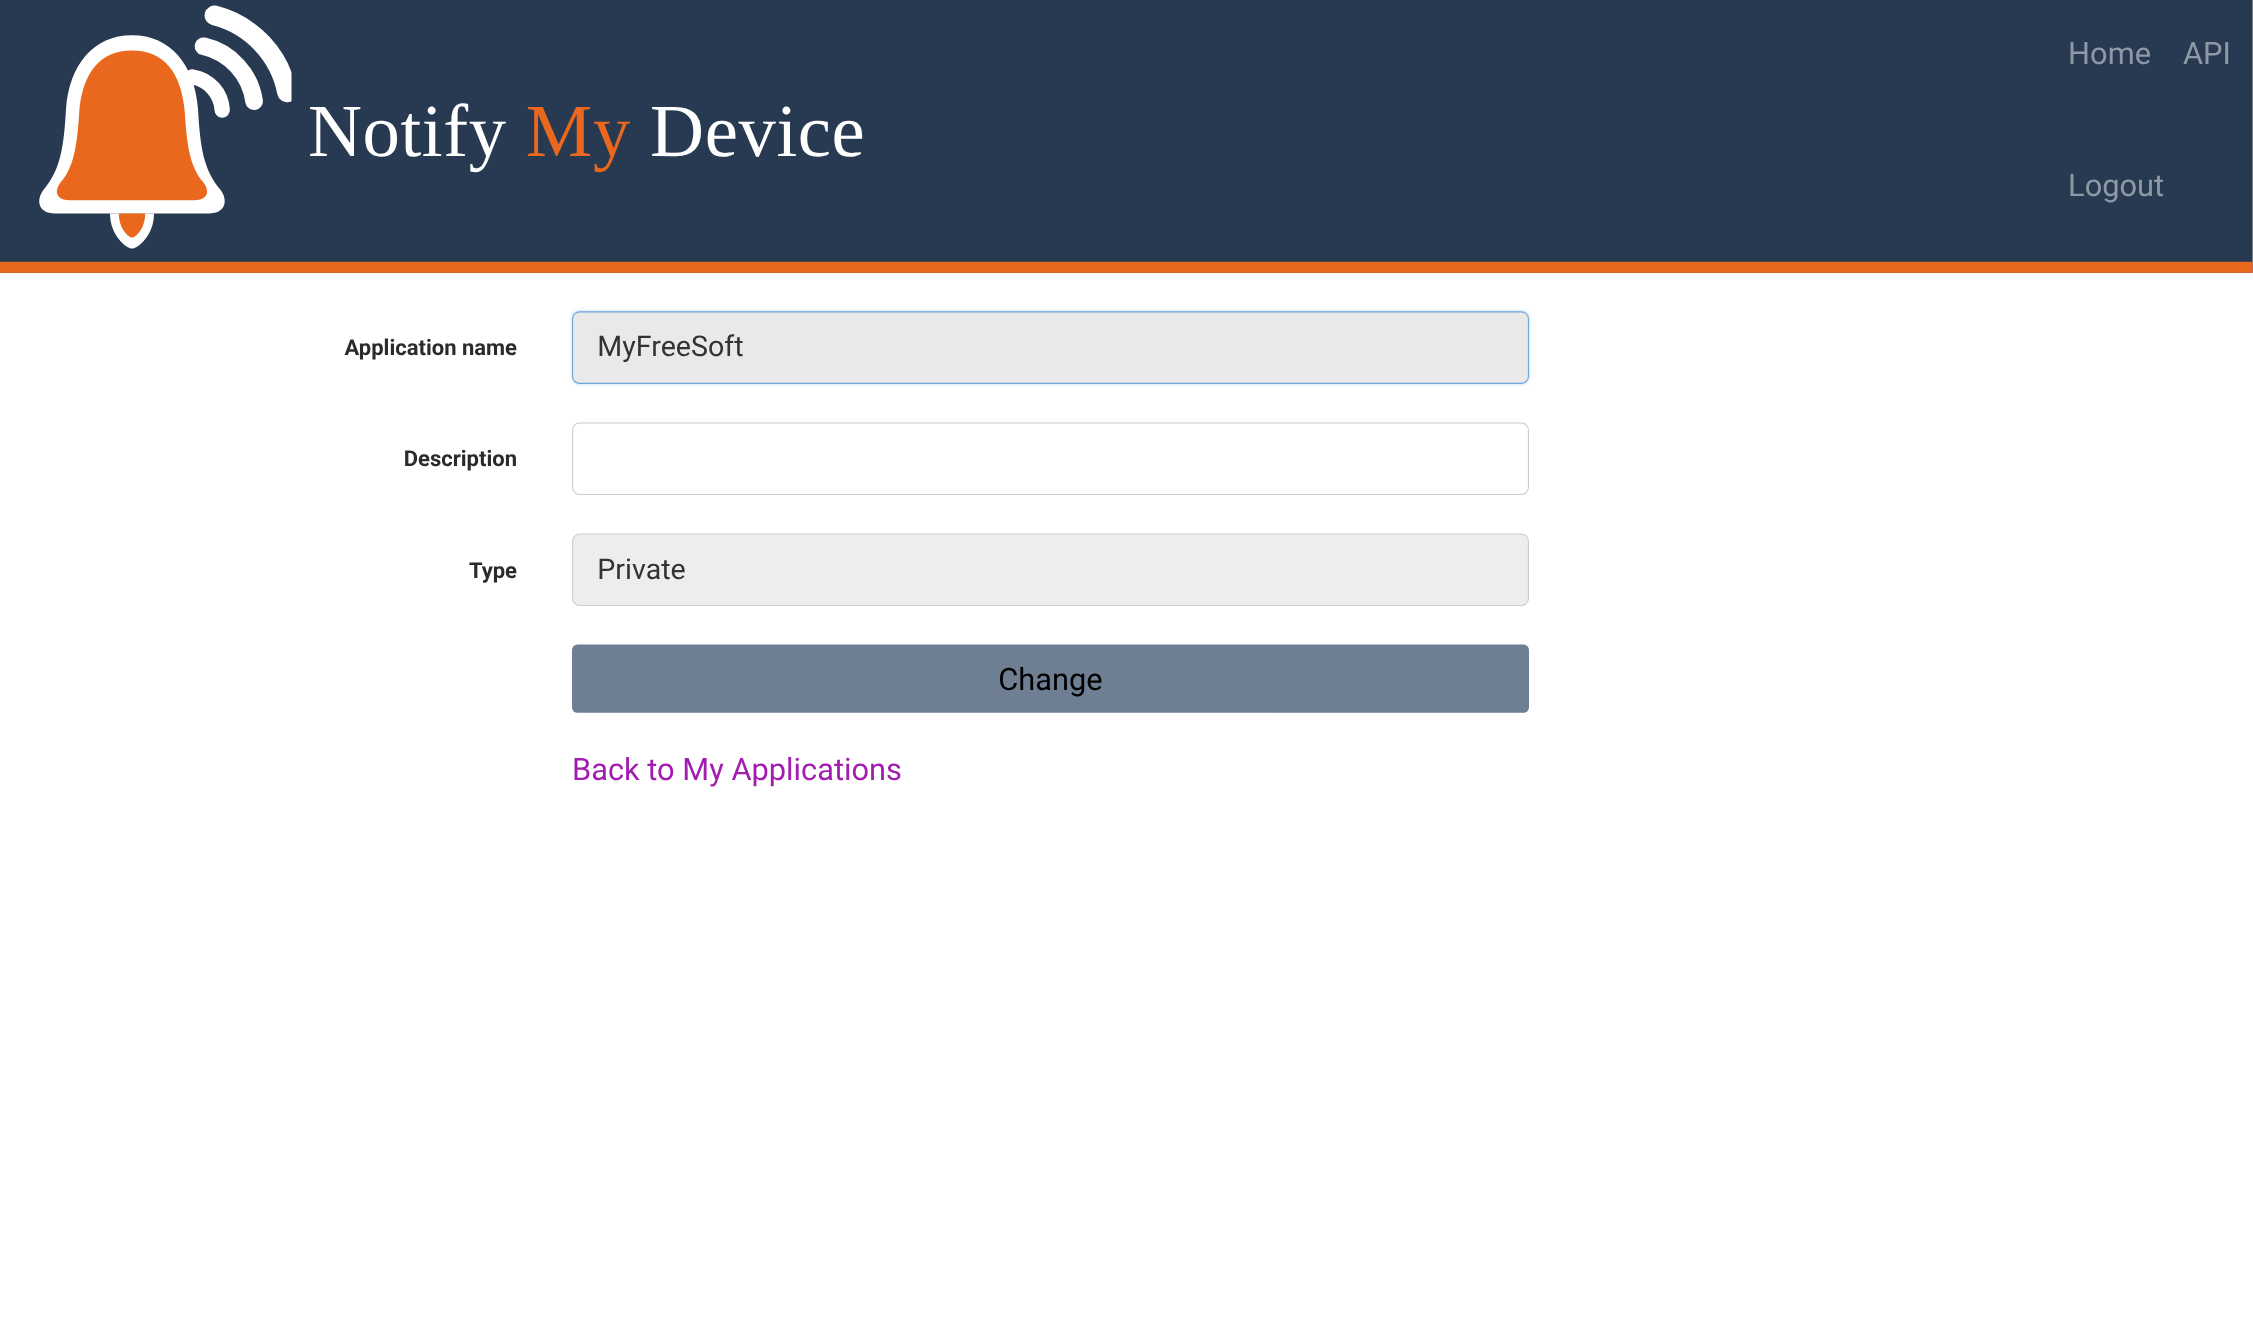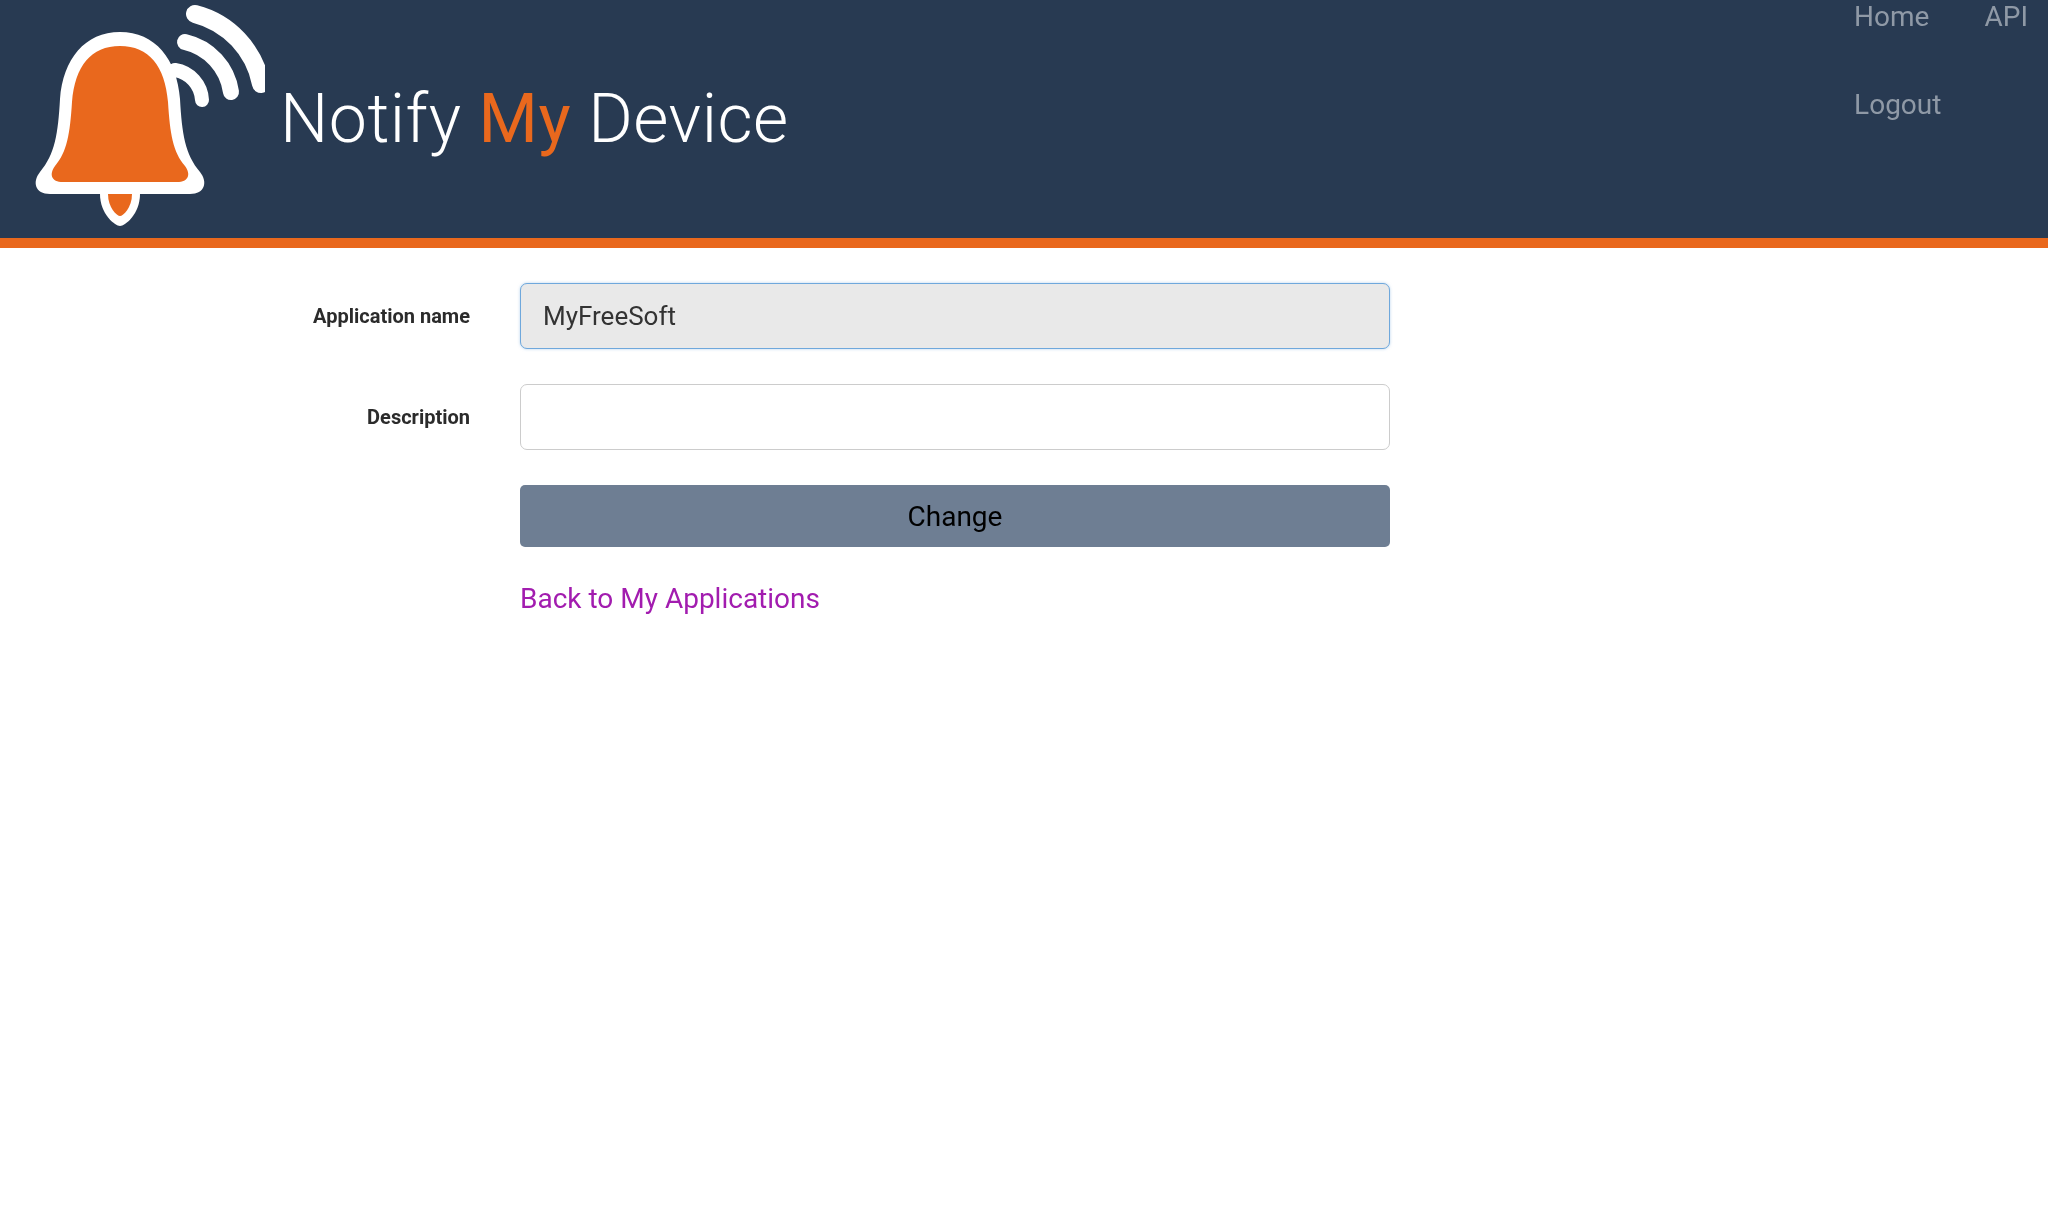--- a/index.html
+++ b/index.html
@@ -19,20 +19,21 @@
       align-items: center;
       padding: 0 20px 0 0;
       height: 248px;
       position: relative;
     }
     .logo-block {
       display: flex;
       align-items: center;
       flex: 1;
       height: 100%;
+      font-family: Liberation Serif, serif;
     }
     .bell-icon-wrap {
       width: 270px;
       height: 240px;
       display: flex;
       align-items: center;
       justify-content: center;
     }
     .brand-title {
       font-size: 68px;
@@ -48,22 +49,23 @@
     .nav {
       position: absolute;
       right: 20px;
       top: 0;
       display: flex;
       flex-direction: column;
       padding-top: 0;
     }
     .nav-row {
       display: flex;
-      gap: 55px;
+      gap: 29px;
       margin-bottom: 55px;
+      margin-top: 32px;
     }
     .nav a {
       color: #8f99a6;
       text-decoration: none;
       font-size: 28px;
       font-weight: 400;
     }
     .container {
       padding: 35px 50px;
       max-width: 1440px;
@@ -209,20 +211,28 @@
     </div>
   </div>
 
   <div class="form-row">
     <div class="form-label">Description</div>
     <div class="form-control">
       <input type="text" value="" style="">
     </div>
   </div>
 
+  <div class="form-row">
+    <div class="form-label">Type</div>
+    <div class="form-control">
+      <div class="select-like">
+        <span>Private</span>
+      </div>
+    </div>
+  </div>
 
   <div class="offset-row">
     <div class="offset-label"></div>
     <div class="offset-control">
       <button class="btn-change">Change</button>
     </div>
   </div>
 
   <div class="offset-row">
     <div class="offset-label"></div>

